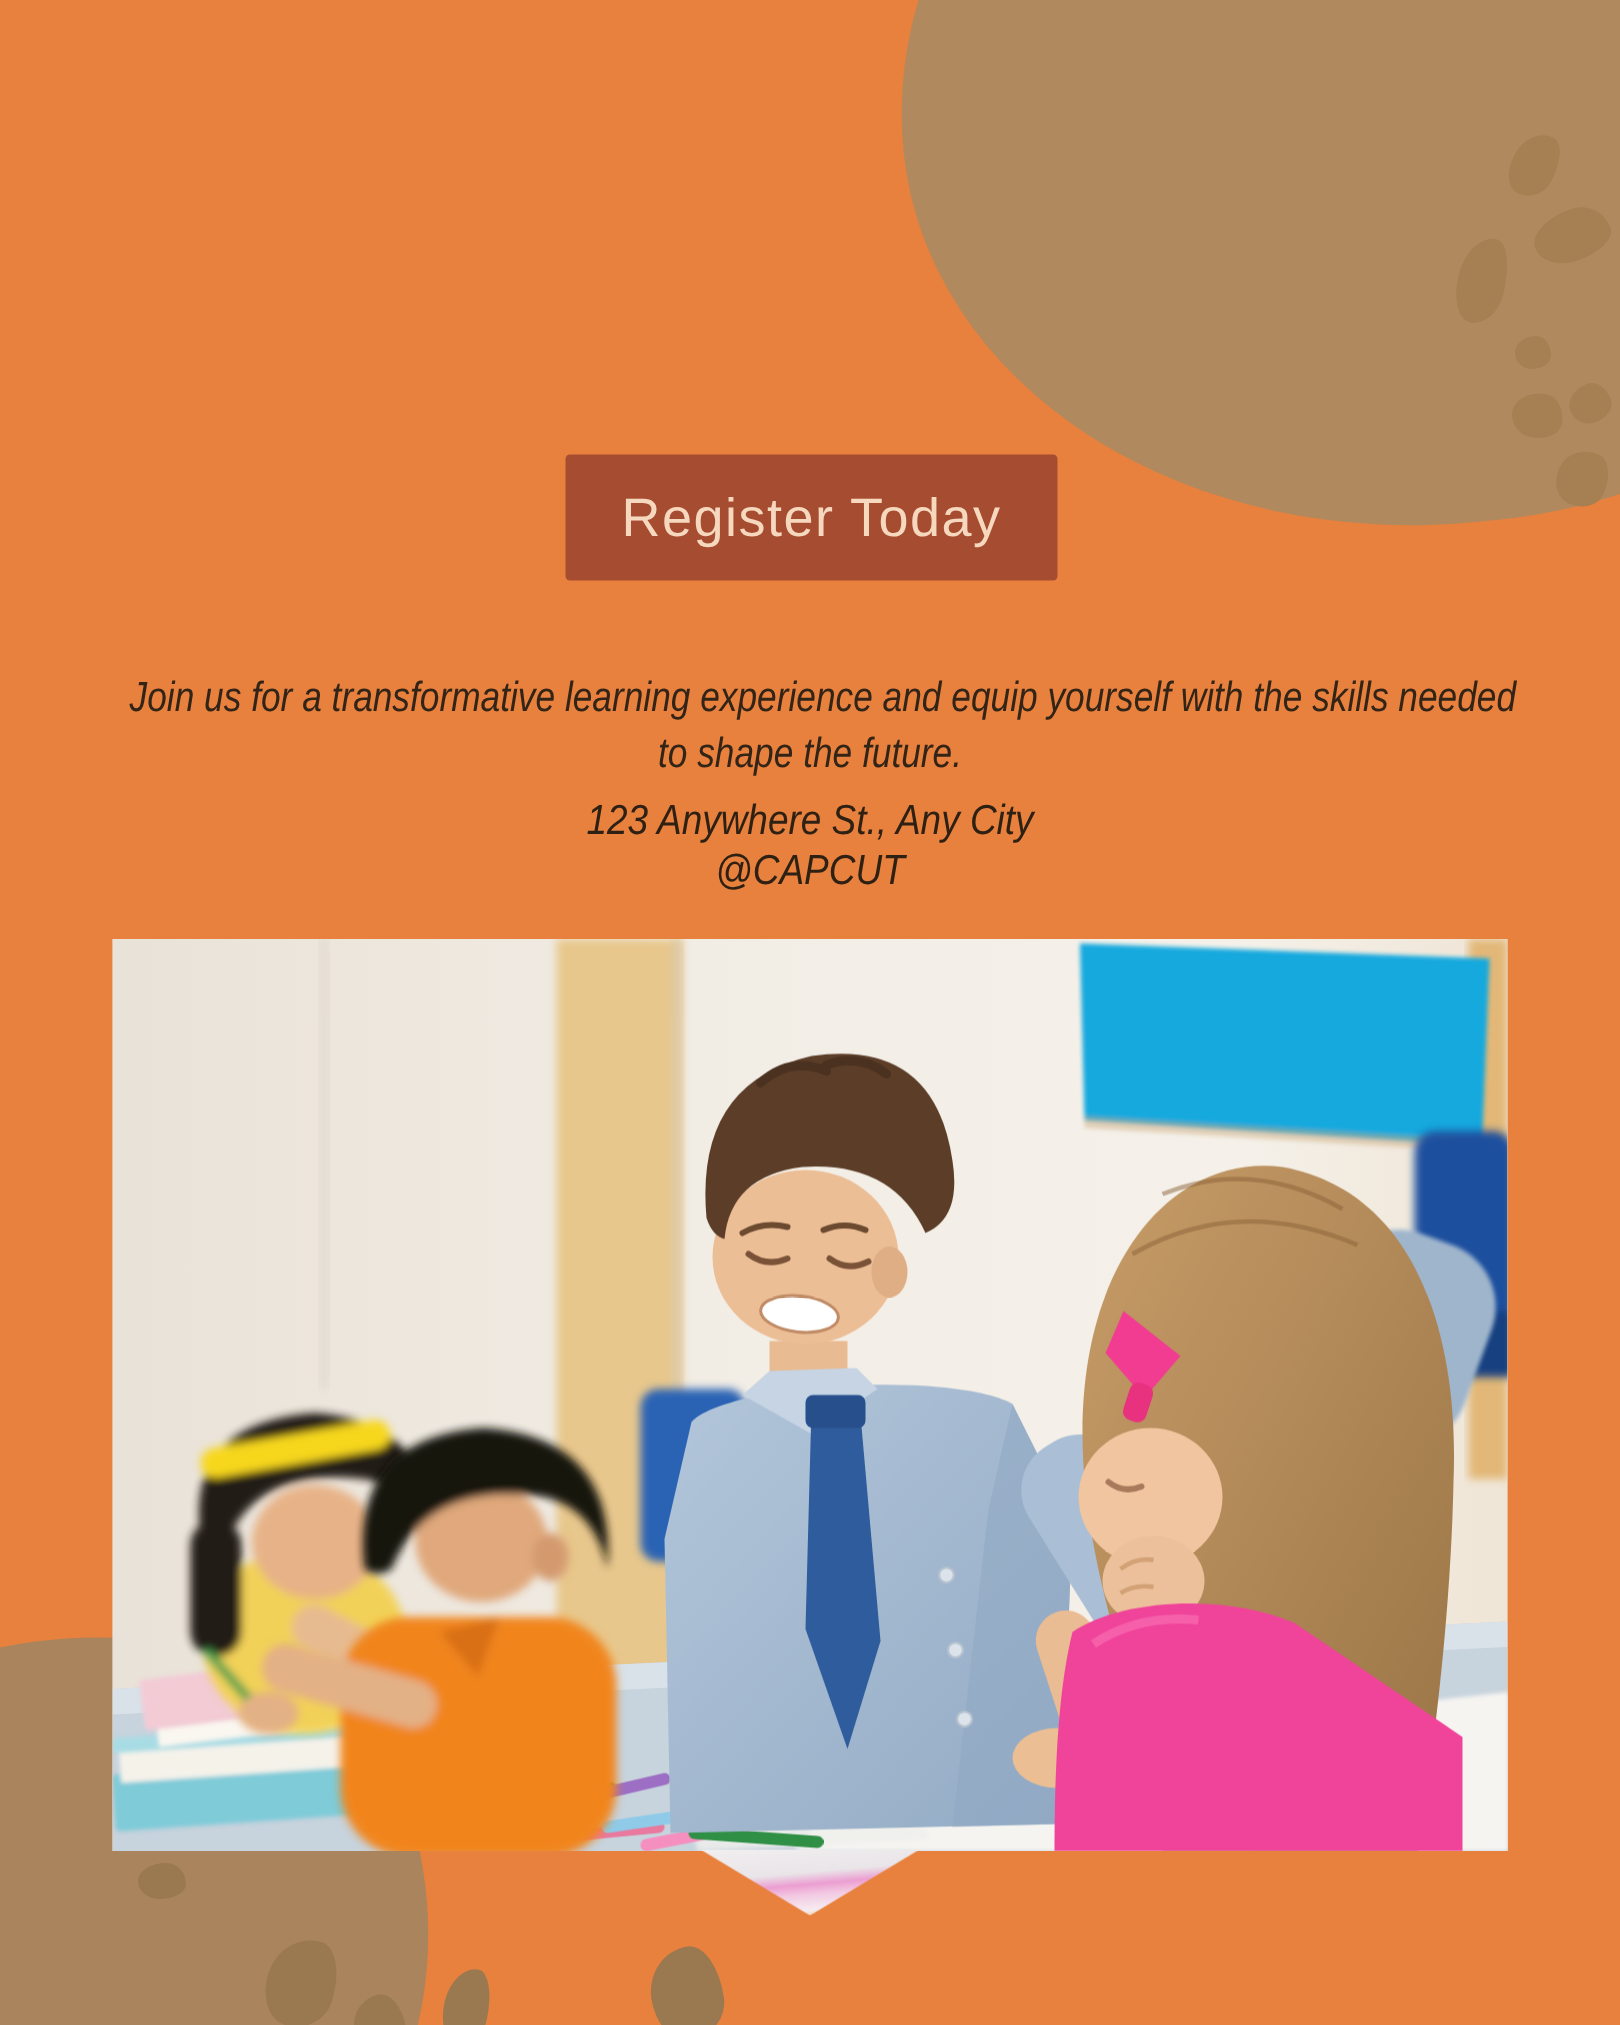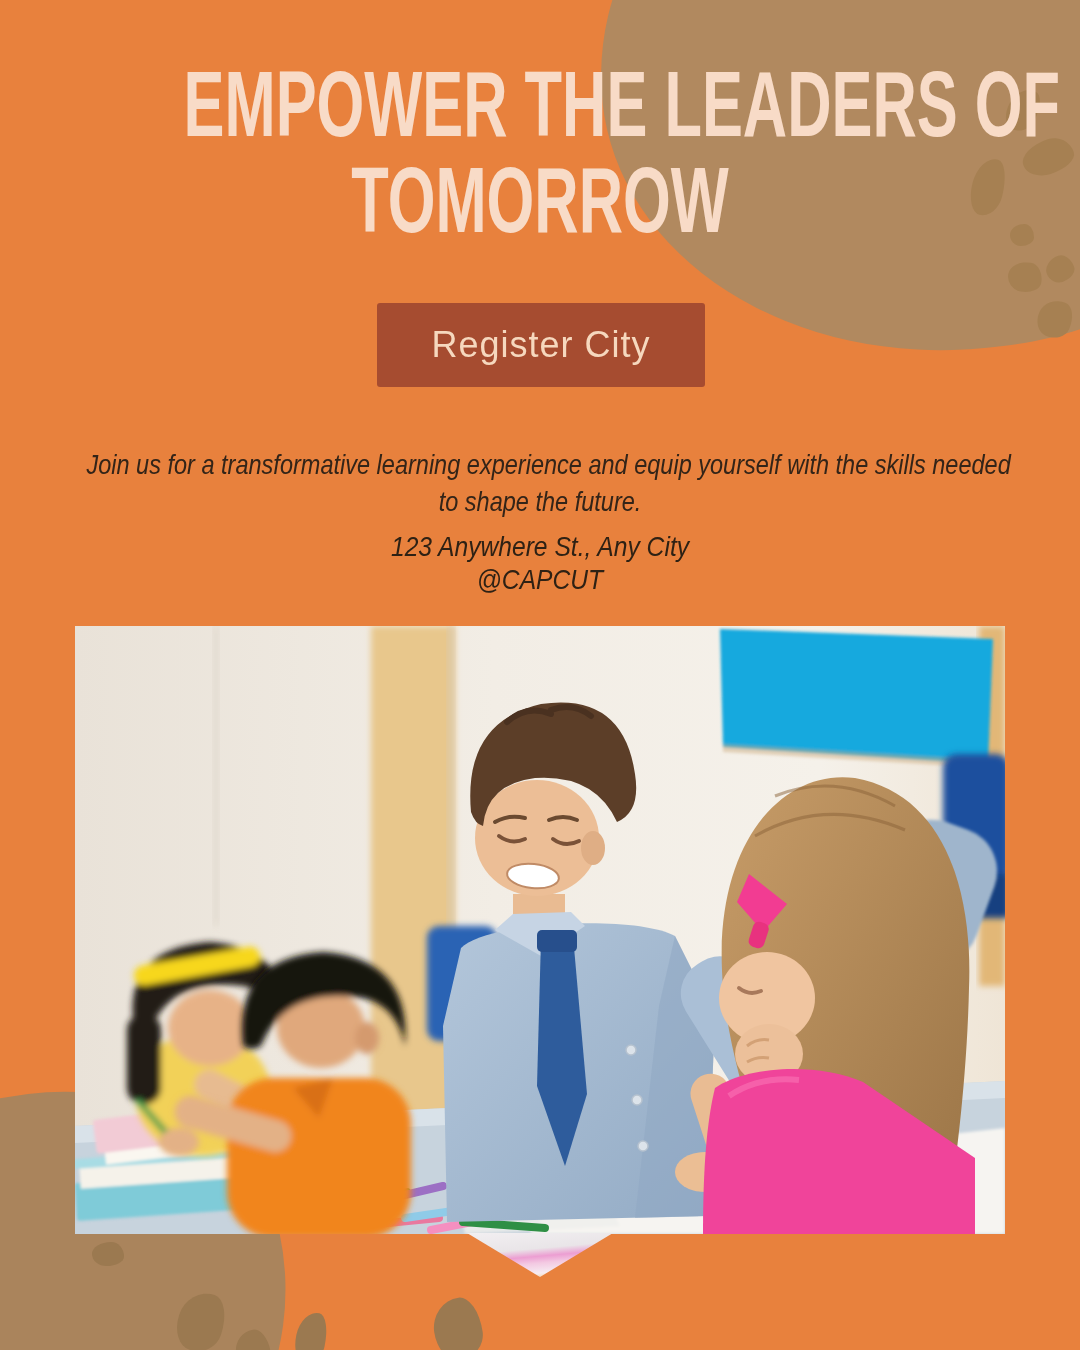--- a/index.html
+++ b/index.html
@@ -89,26 +89,22 @@
   <div class="speckle sp5"></div>
   <div class="speckle sp6"></div>
   <div class="speckle sp7"></div>
   <div class="blob blob-bottom-left"></div>
   <div class="speckle sp8"></div>
   <div class="speckle sp9"></div>
   <div class="speckle sp10"></div>
   <div class="speckle sp11"></div>
   <div class="speckle sp12"></div>
 
-  <h1 class="headline" style="margin:0;">
-    <span class="hl-line">EMPOWER THE LEADERS OF</span>
-    <span class="hl-line">TOMORROW</span>
-  </h1>
-
-  <button class="cta">Register City</button>
+
+  <button class="cta">Register Today</button>
 
   <div class="description">
     <span>Join us for a transformative learning experience and equip yourself with the skills needed</span>
     <span>to shape the future.</span>
   </div>
 
   <div class="contact">
     <span>123 Anywhere St., Any City</span>
     <span>@CAPCUT</span>
   </div>

